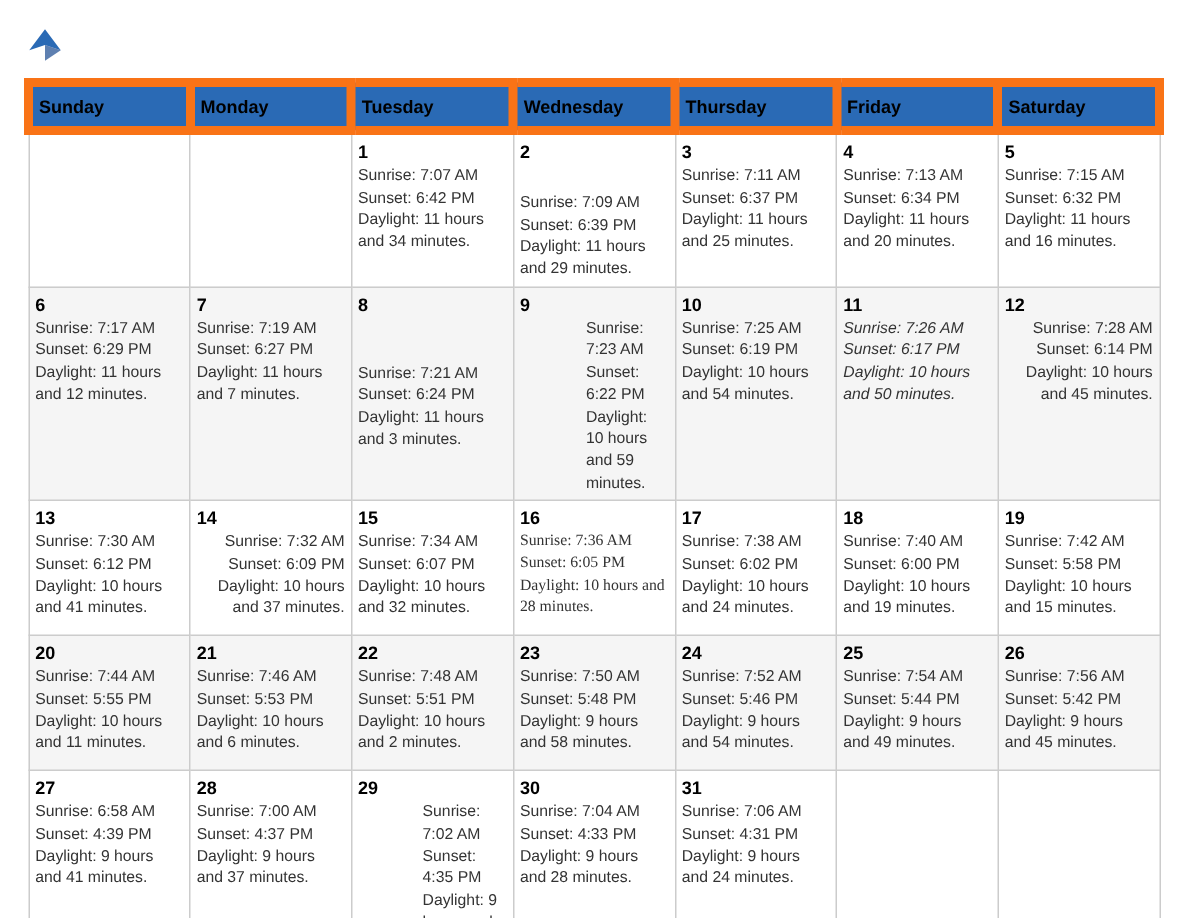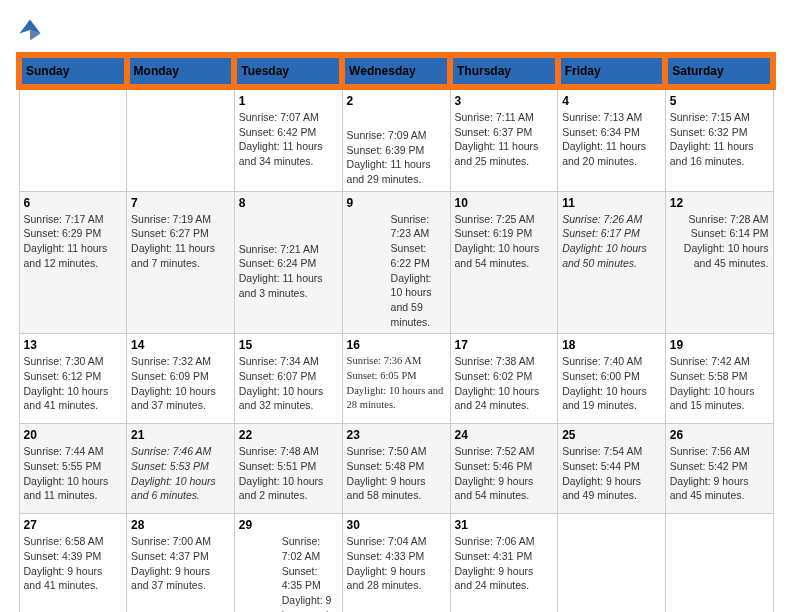--- a/index.html
+++ b/index.html
@@ -202,21 +202,21 @@
       </tr>
       <tr class="row-odd">
         <td>
           <span class="day-number">13</span>
           <div class="cell-content" style="white-space: pre-line;">Sunrise: 7:30 AM
 Sunset: 6:12 PM
 Daylight: 10 hours and 41 minutes.</div>
         </td>
         <td>
           <span class="day-number">14</span>
-          <div class="cell-content" style="white-space: pre-line;">Sunrise: 7:32 AM
+          <div class="cell-content" style="white-space: pre-line; text-align: right;">Sunrise: 7:32 AM
 Sunset: 6:09 PM
 Daylight: 10 hours and 37 minutes.</div>
         </td>
         <td>
           <span class="day-number">15</span>
           <div class="cell-content" style="white-space: pre-line;">Sunrise: 7:34 AM
 Sunset: 6:07 PM
 Daylight: 10 hours and 32 minutes.</div>
         </td>
         <td>
@@ -246,21 +246,21 @@
       </tr>
       <tr class="row-even">
         <td>
           <span class="day-number">20</span>
           <div class="cell-content" style="white-space: pre-line;">Sunrise: 7:44 AM
 Sunset: 5:55 PM
 Daylight: 10 hours and 11 minutes.</div>
         </td>
         <td>
           <span class="day-number">21</span>
-          <div class="cell-content" style="white-space: pre-line; font-style: italic;">Sunrise: 7:46 AM
+          <div class="cell-content" style="white-space: pre-line;">Sunrise: 7:46 AM
 Sunset: 5:53 PM
 Daylight: 10 hours and 6 minutes.</div>
         </td>
         <td>
           <span class="day-number">22</span>
           <div class="cell-content" style="white-space: pre-line;">Sunrise: 7:48 AM
 Sunset: 5:51 PM
 Daylight: 10 hours and 2 minutes.</div>
         </td>
         <td>

